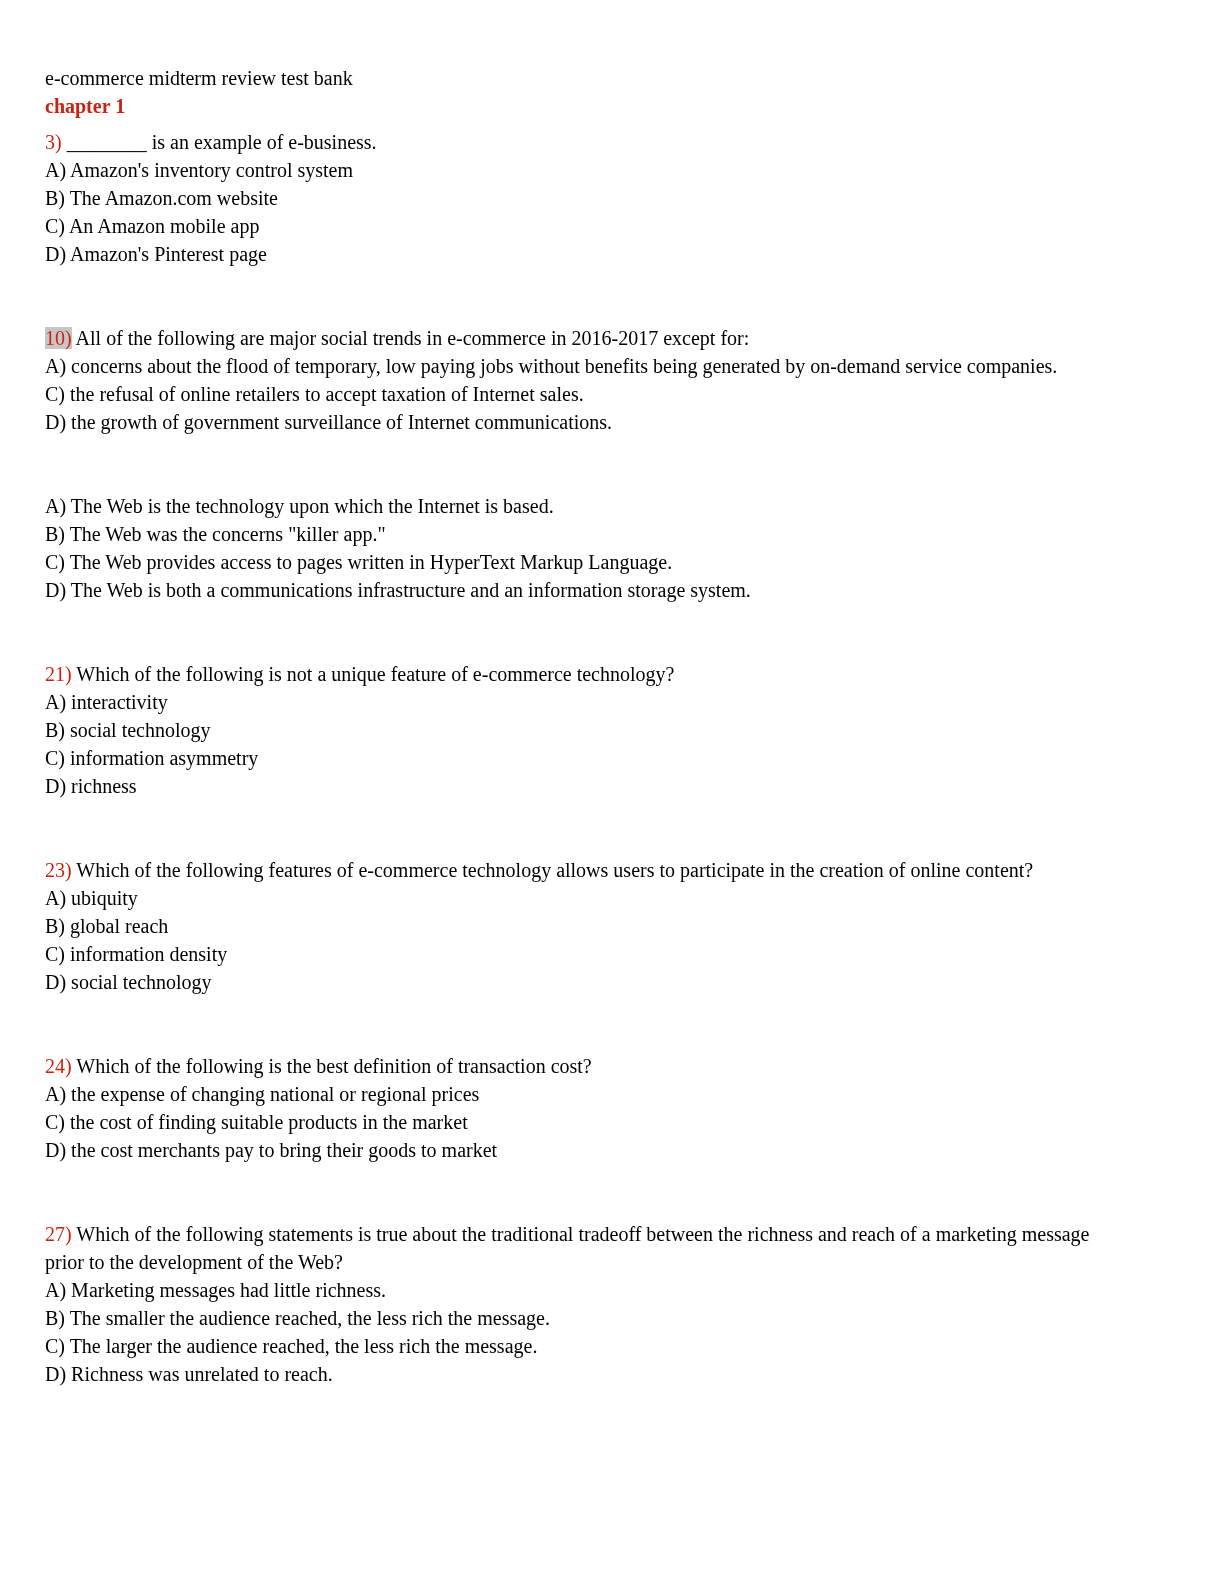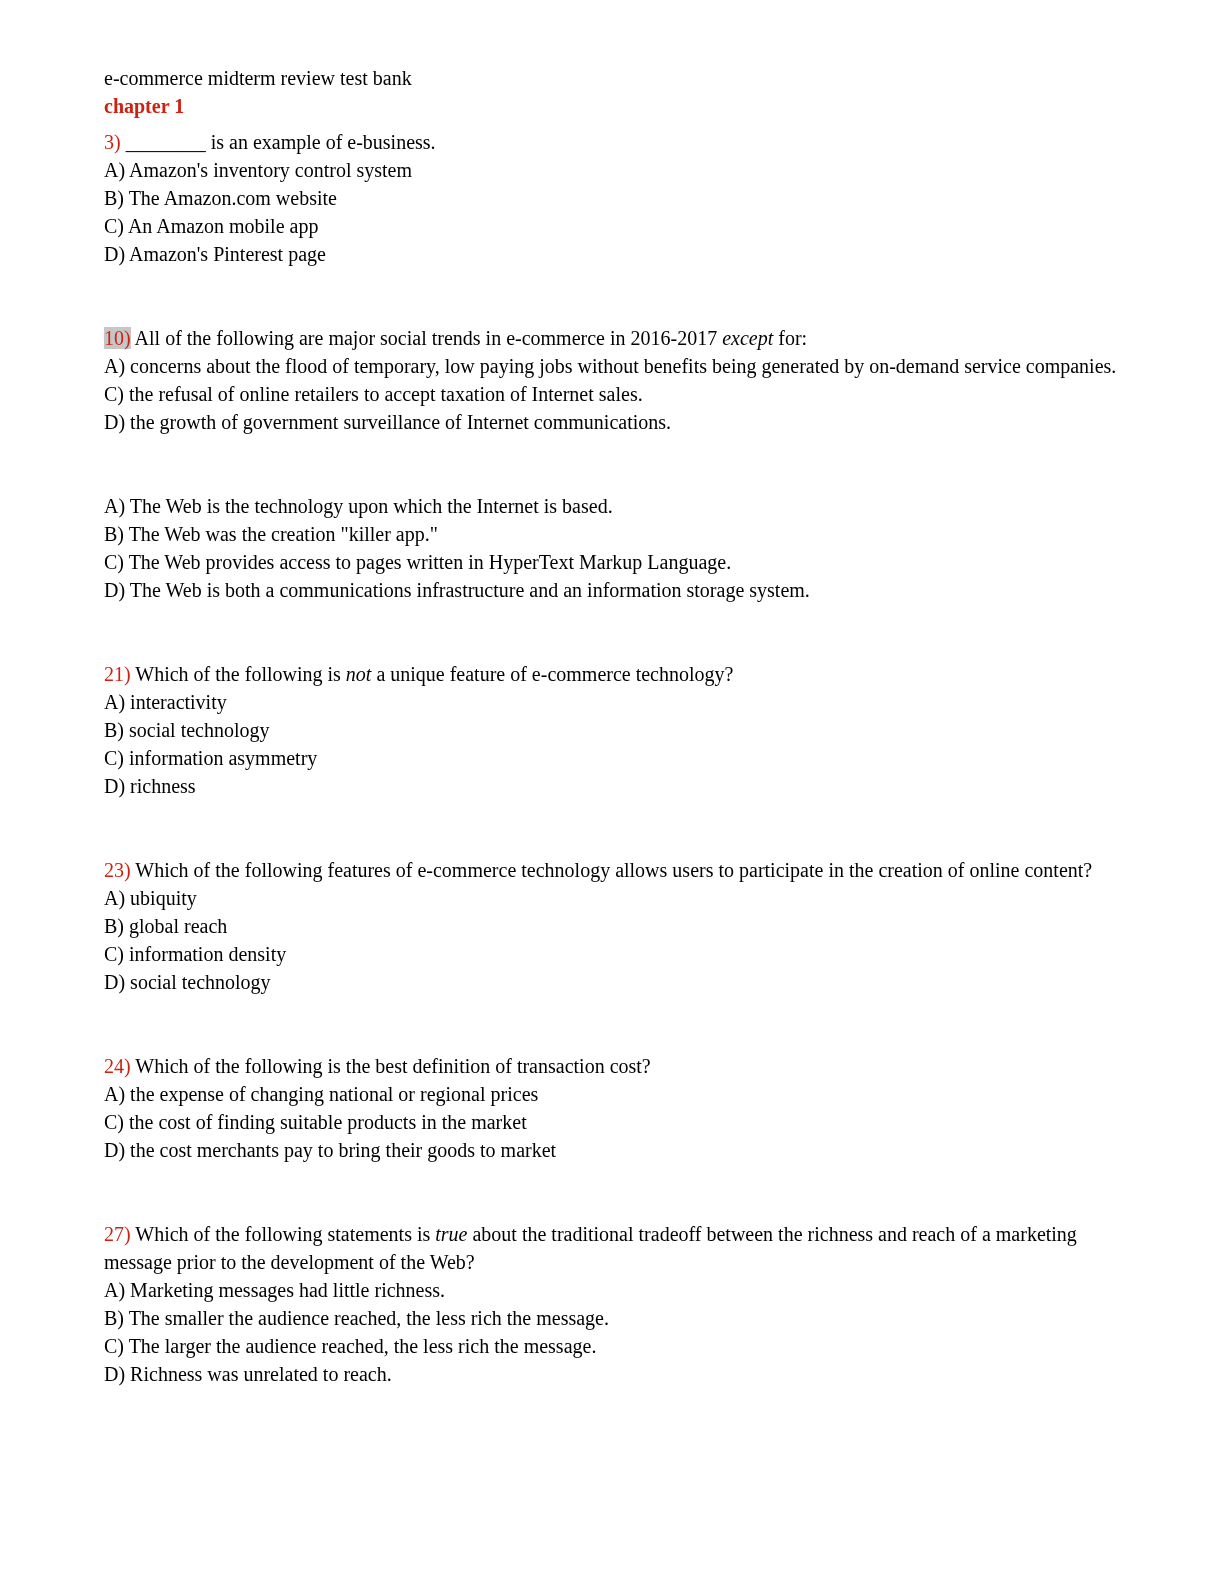--- a/index.html
+++ b/index.html
@@ -12,21 +12,21 @@
     min-height: 1584px;
     font-family: "Liberation Serif", "DejaVu Serif", serif;
     font-size: 20px;
     line-height: 1.4;
     color: #000000;
     --red: #cc2211;
     --hl: #c6c6c6;
   }
   .page {
     box-sizing: border-box;
-    padding: 64px 96px 40px 104px;
+    padding: 64px 96px 40px 45px;
   }
   p { margin: 0; }
   .doc-title {
     color: #000;
   }
   .chapter {
     font-weight: bold;
     color: var(--red);
     font-family: Liberation Serif, serif;
   }
@@ -36,21 +36,21 @@
   .question.first {
     margin-top: 8px;
   }
   .qnum {
     color: var(--red);
   }
   .qnum.hl {
     background: var(--hl);
     margin-top: 44px;
   }
-  .it { font-style: italic; }
+  .it { }
 </style>
 </head>
 <body style="--red: #cc2211; --hl: #c6c6c6;">
 
 <div class="page">
   <p class="doc-title">e-commerce midterm review test bank</p>
   <p class="chapter">chapter 1</p>
   <div id="questions">
       <div class="question first">
         <p class="prompt"><span class="qnum">3)</span><span> ________ is an example of e-business.</span></p>
@@ -60,21 +60,21 @@
         <p class="option">D) Amazon's Pinterest page</p>
       </div>
       <div class="question">
         <p class="prompt"><span class="qnum hl">10)</span><span> All of the following are major social trends in e-commerce in 2016-2017 </span><span class="it">except</span><span> for:</span></p>
         <p class="option">A) concerns about the flood of temporary, low paying jobs without benefits being generated by on-demand service companies.</p>
         <p class="option">C) the refusal of online retailers to accept taxation of Internet sales.</p>
         <p class="option">D) the growth of government surveillance of Internet communications.</p>
       </div>
       <div class="question">
         <p class="option">A) The Web is the technology upon which the Internet is based.</p>
-        <p class="option">B) The Web was the creation "killer app."</p>
+        <p class="option">B) The Web was the concerns "killer app."</p>
         <p class="option">C) The Web provides access to pages written in HyperText Markup Language.</p>
         <p class="option">D) The Web is both a communications infrastructure and an information storage system.</p>
       </div>
       <div class="question">
         <p class="prompt"><span class="qnum">21)</span><span> Which of the following is </span><span class="it">not</span><span> a unique feature of e-commerce technology?</span></p>
         <p class="option">A) interactivity</p>
         <p class="option">B) social technology</p>
         <p class="option">C) information asymmetry</p>
         <p class="option">D) richness</p>
       </div>

